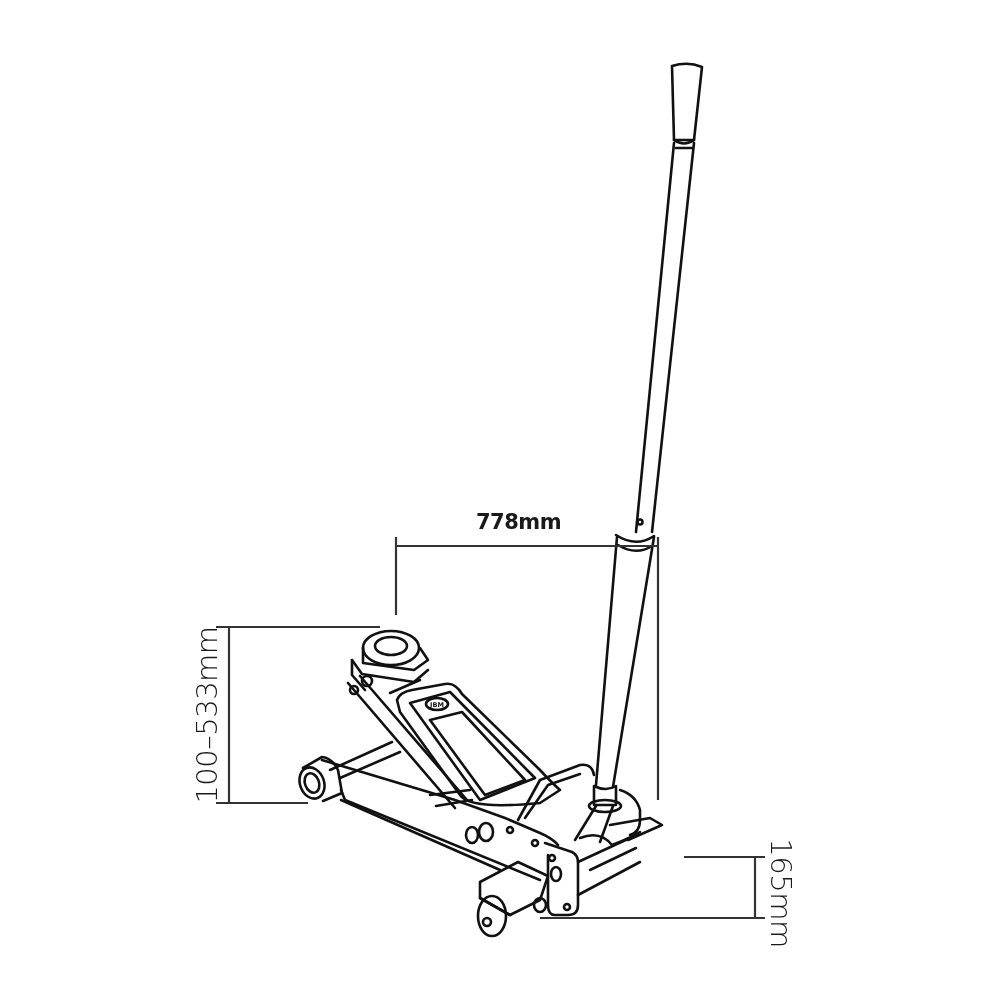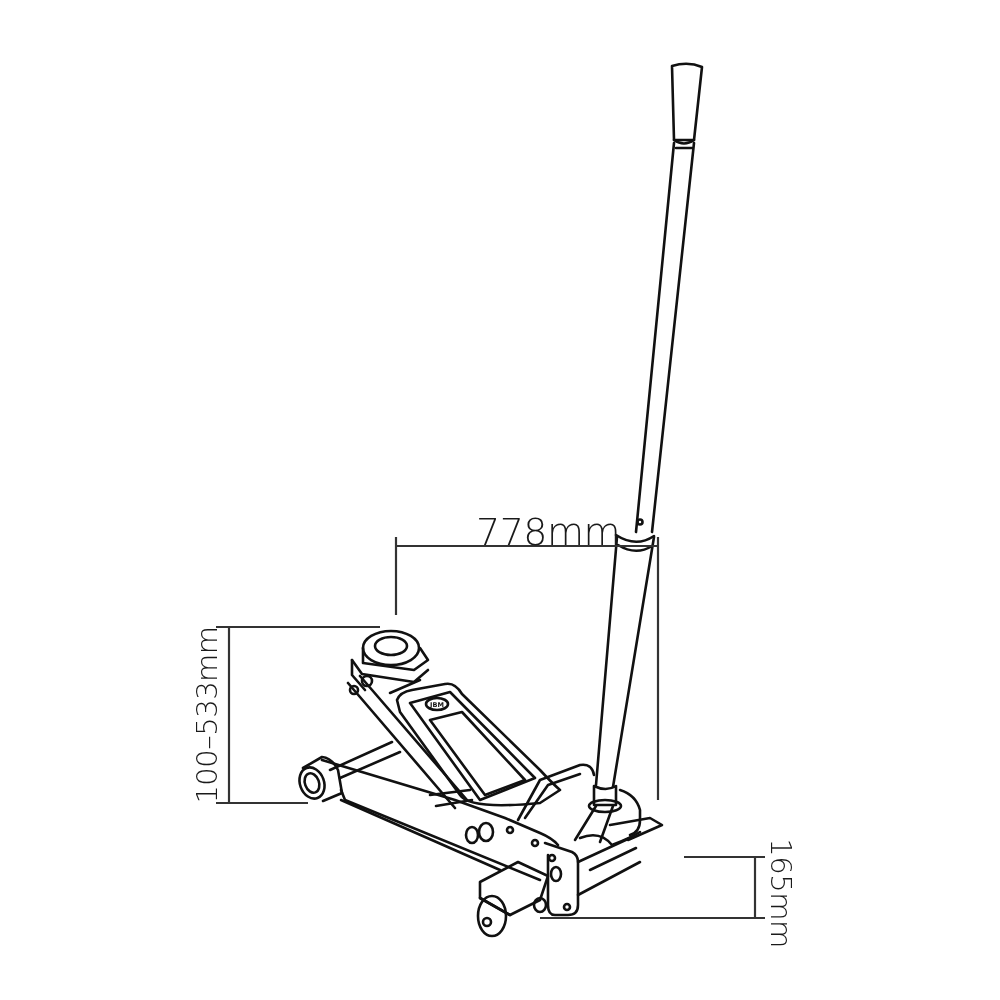--- a/index.html
+++ b/index.html
@@ -1,21 +1,21 @@
 <!DOCTYPE html>
 <html><head>
   <meta charset="utf-8">
   <style>
     html, body { margin: 0; padding: 0; background: #ffffff; }
     body { width: 1000px; height: 1000px; position: relative; overflow: hidden;
            font-family: "DejaVu Sans", sans-serif; }
     #canvas { position: absolute; left: 0; top: 0; width: 1000px; height: 1000px; }
     .dim-label { position: absolute; color: #1a1a1a; font-family: "DejaVu Sans", sans-serif;
                  font-weight: 300; letter-spacing: -0.5px; white-space: nowrap; }
-    #label-length { left: 476px; top: 510px; font-size: 38px; }
+    #label-length { left: 476px; top: 510px; font-size: 21px; font-weight: bold; }
     #label-lift { left: 207px; top: 715px; font-size: 29px;
                   transform: translate(-50%, -50%) rotate(-90deg); }
     #label-height { left: 781px; top: 893px; font-size: 29px;
                     transform: translate(-50%, -50%) rotate(90deg); }
   </style>
 </head>
 <body>
 
 <svg id="canvas" viewBox="0 0 1000 1000" xmlns="http://www.w3.org/2000/svg">
   <g fill="none" stroke="#111" stroke-width="2.6" stroke-linejoin="round" stroke-linecap="round">

